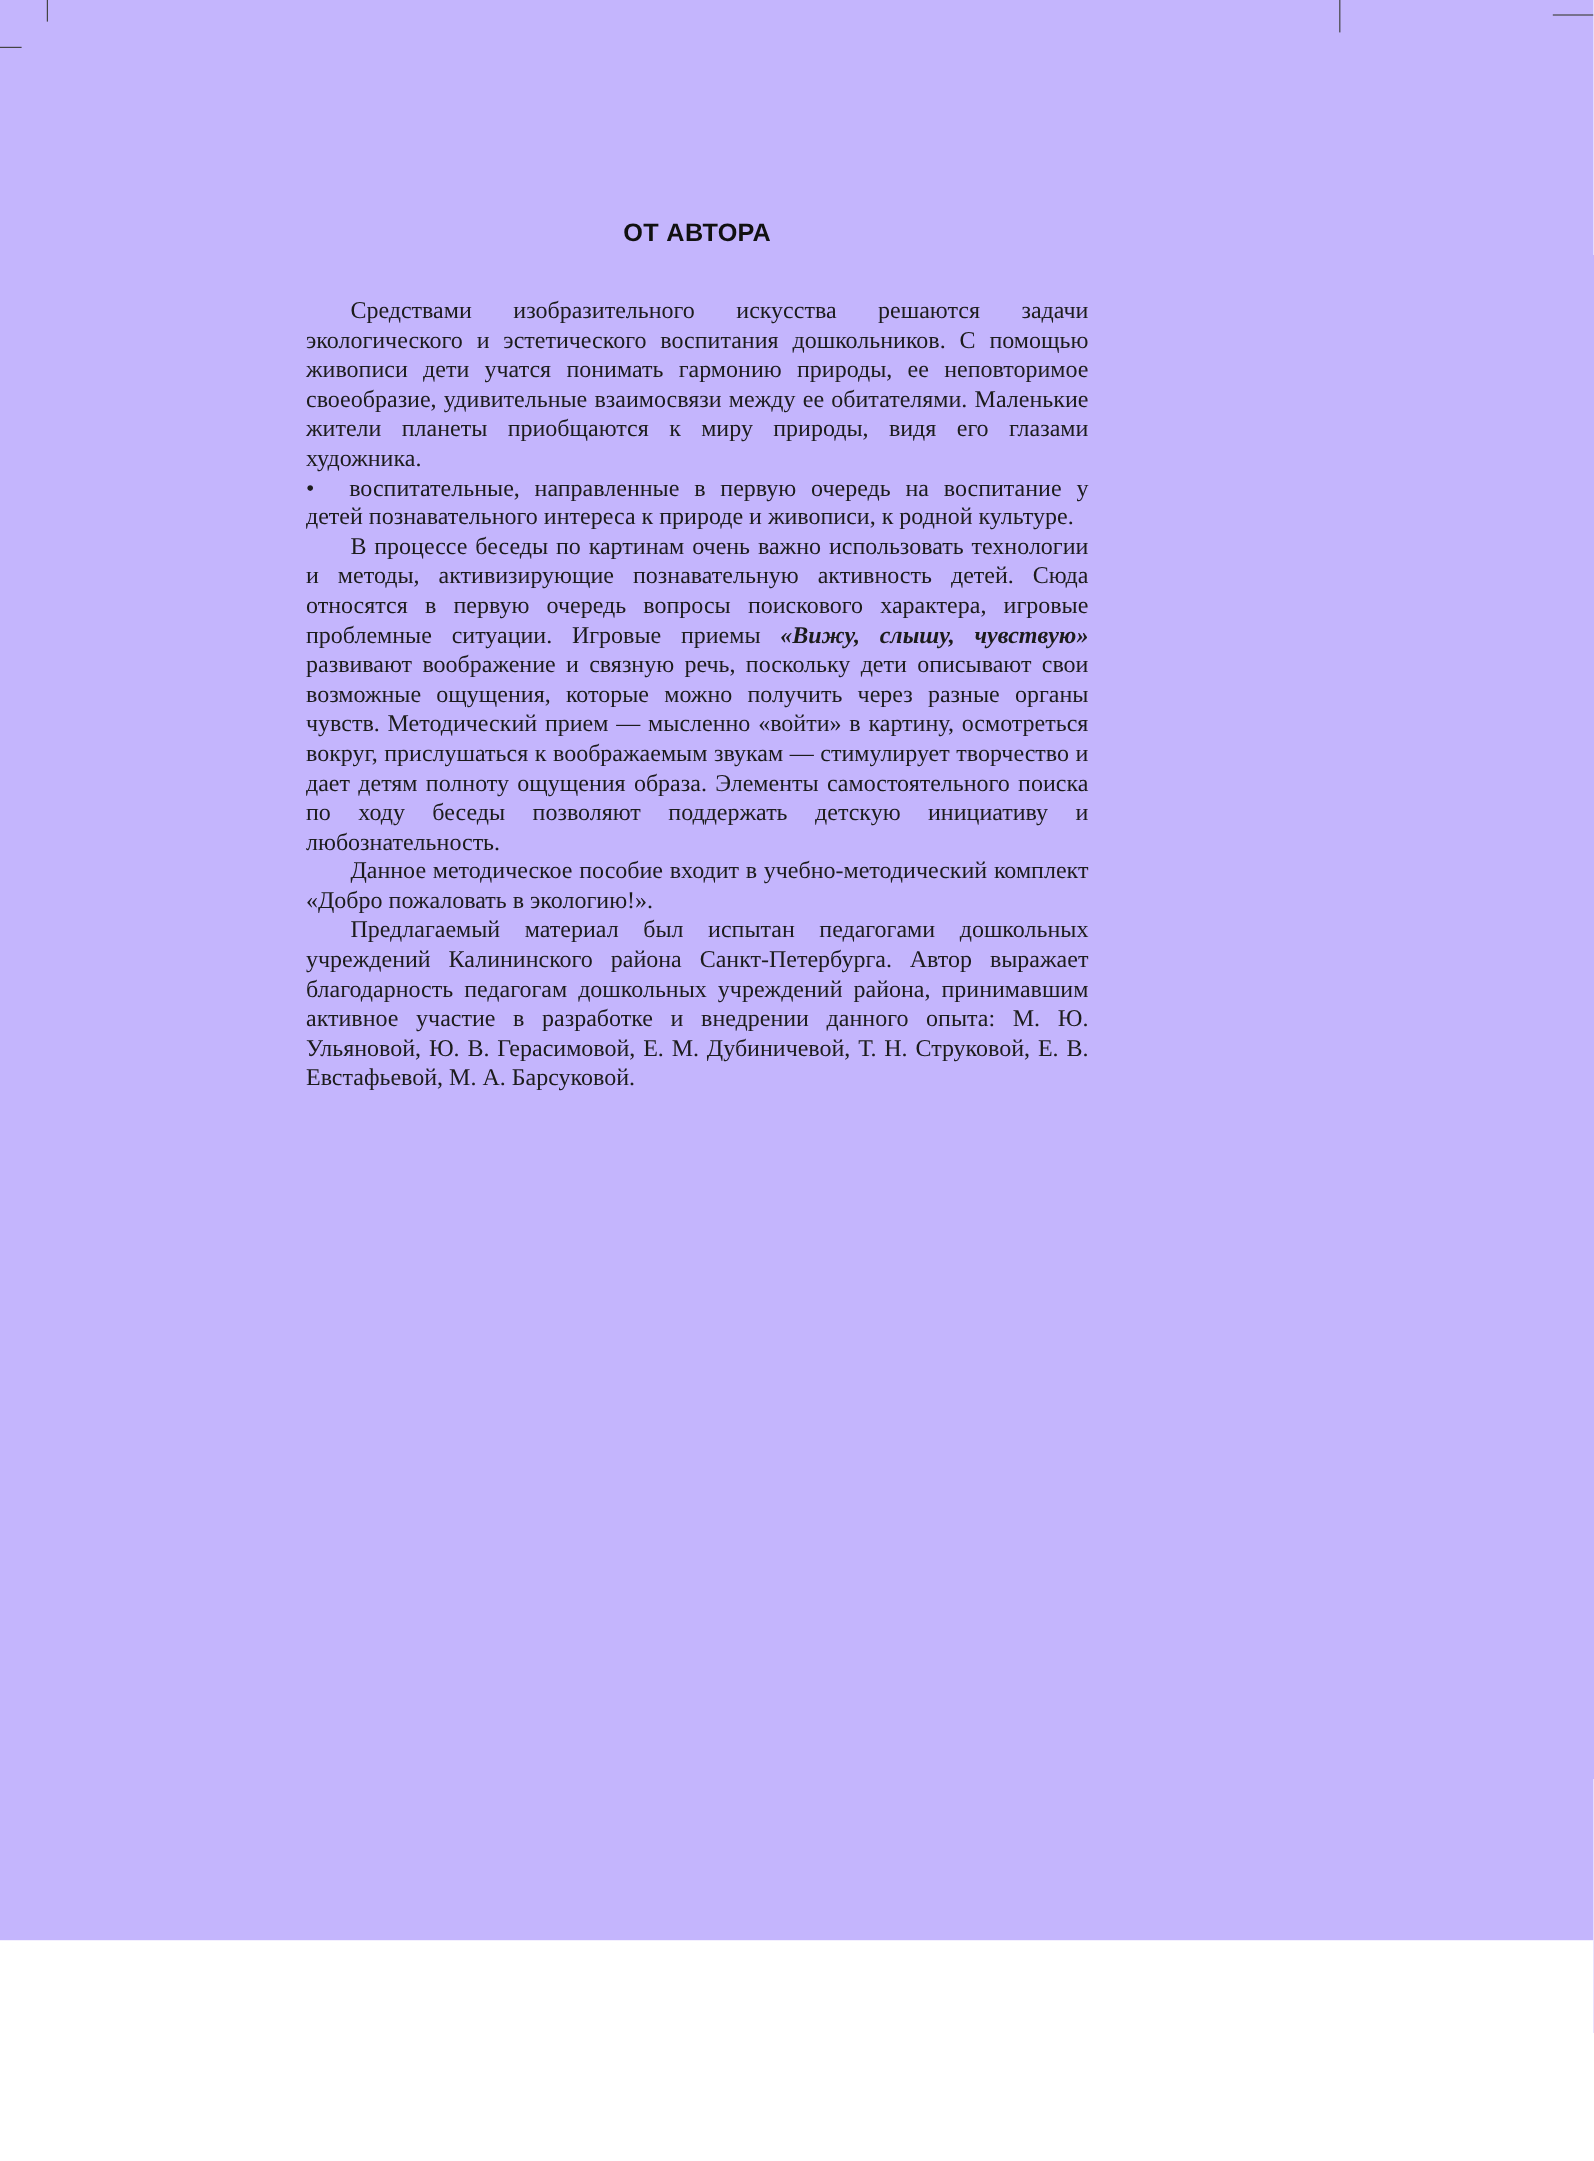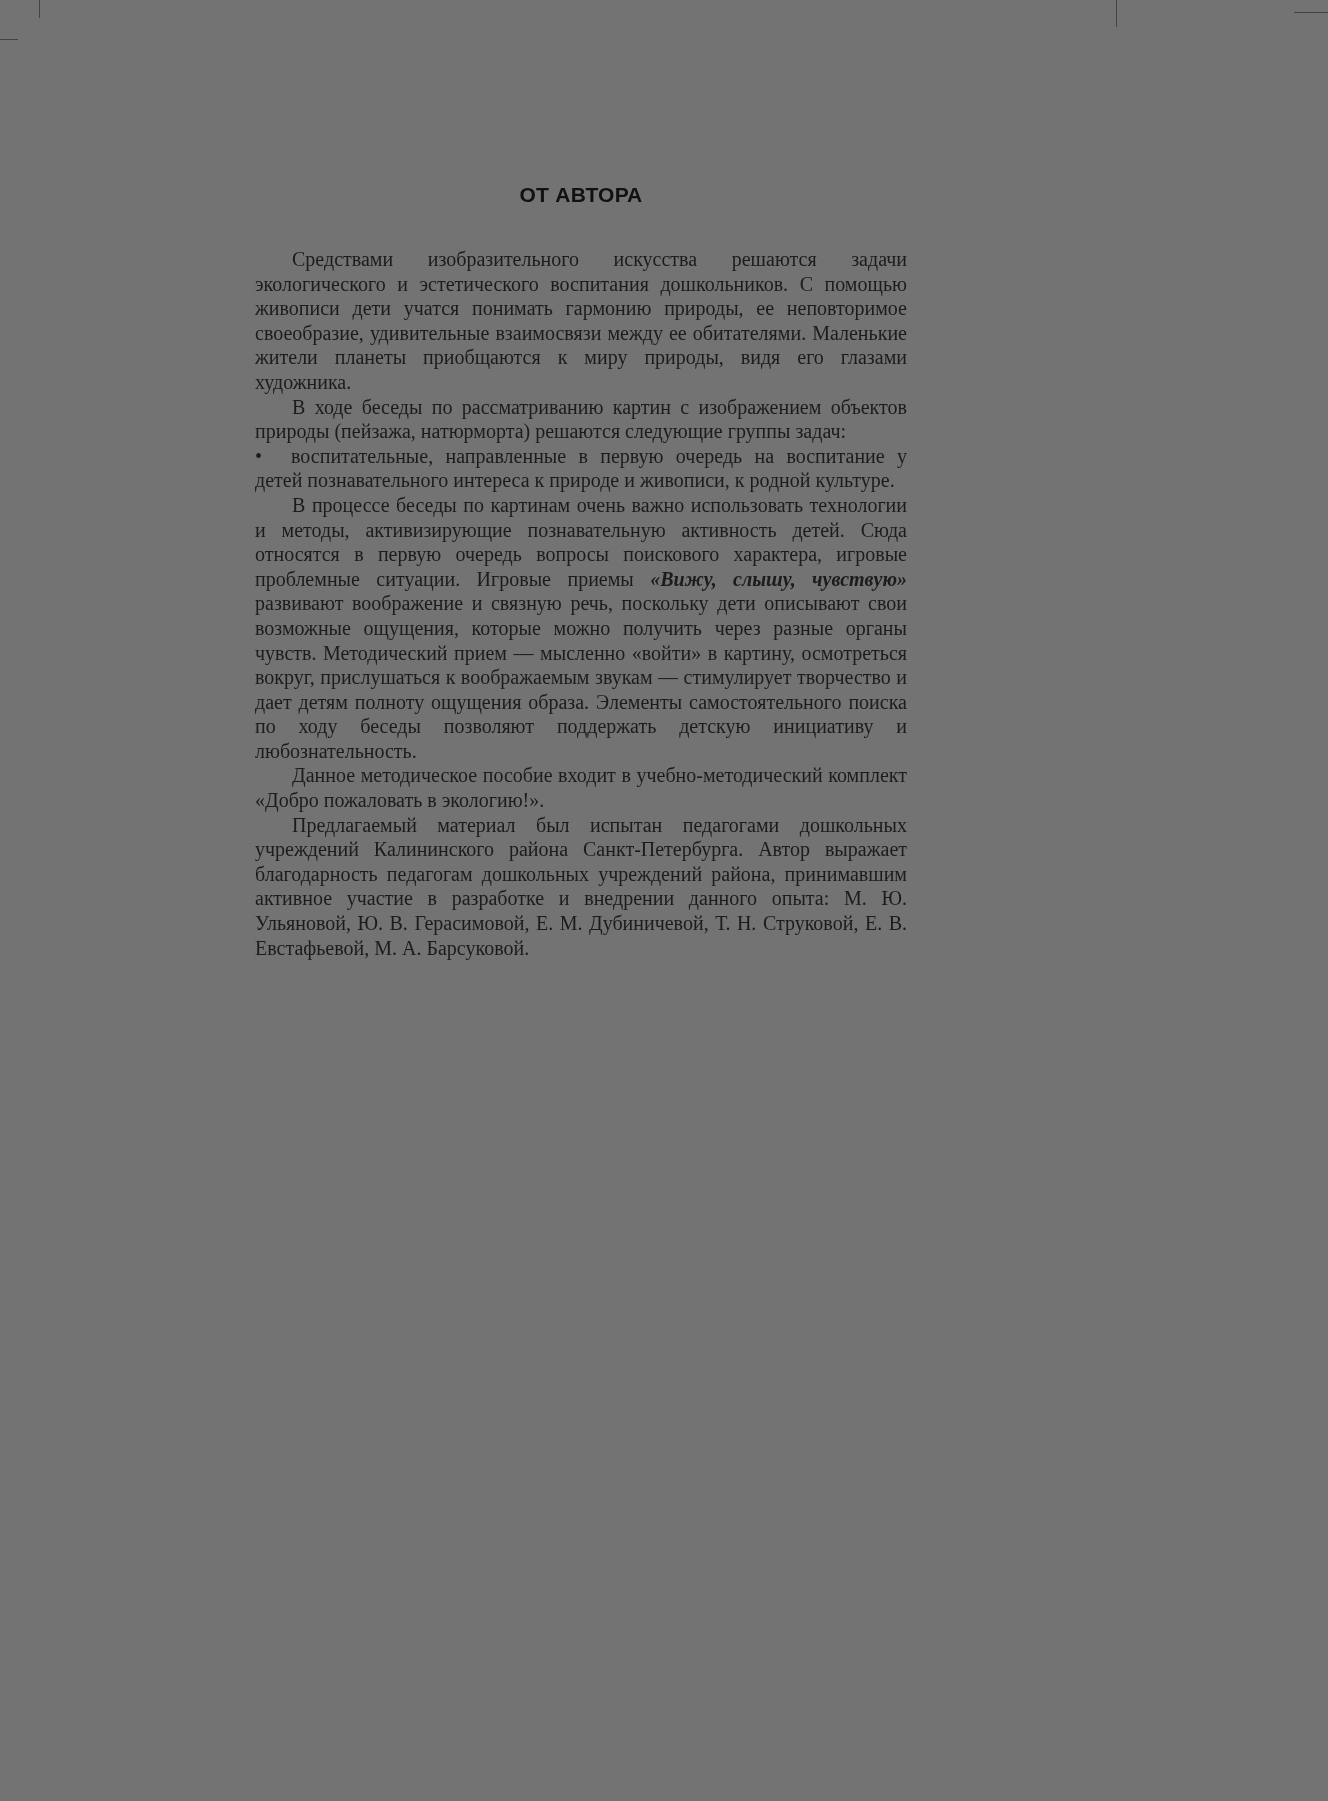--- a/index.html
+++ b/index.html
@@ -3,22 +3,22 @@
 <meta charset="utf-8">
 <style>
   html, body {
     margin: 0;
     padding: 0;
     background: #ffffff;
   }
   .page {
     position: relative;
     width: 1328px;
-    height: 1801px;
-    background: #737373;
+    height: 1617px;
+    background: #c4b5fd;
     overflow: hidden;
     font-family: "Liberation Serif", "DejaVu Serif", serif;
     color: #1c1c1c;
   }
   
   .mark {
     position: absolute;
     background: #444;
   }
   .mark-tl-v { left: 39px;  top: 0;     width: 1px;  height: 18px; }
@@ -72,21 +72,20 @@
   <div class="mark mark-tr-h"></div>
 
   <div class="content">
 
     <h1 class="title">ОТ АВТОРА</h1>
 
     <div class="body-text">
 
       <p class="indent">Средствами изобразительного искусства решаются задачи экологического и эстетического воспитания дошкольников. С помощью живописи дети учатся понимать гармонию природы, ее неповторимое своеобразие, удивительные взаимосвязи между ее обитателями. Маленькие жители планеты приобщаются к миру природы, видя его глазами художника.</p>
 
-      <p class="indent">В ходе беседы по рассматриванию картин с изображением объектов природы (пейзажа, натюрморта) решаются следующие группы задач:</p>
 
 
 
       <p><span class="bullet-marker">•</span><span>воспитательные, направленные в первую очередь на воспитание у детей познавательного интереса к природе и живописи, к родной культуре.</span></p>
 
       <p class="indent"><span>В процессе беседы по картинам очень важно использовать технологии и методы, активизирующие познавательную активность детей. Сюда относятся в первую очередь вопросы поискового характера, игровые проблемные ситуации. Игровые приемы </span><span class="emph">«Вижу, слышу, чувствую»</span><span> развивают воображение и связную речь, поскольку дети описывают свои возможные ощущения, которые можно получить через разные органы чувств. Методический прием — мысленно «войти» в картину, осмотреться вокруг, прислушаться к воображаемым звукам — стимулирует творчество и дает детям полноту ощущения образа. Элементы самостоятельного поиска по ходу беседы позволяют поддержать детскую инициативу и любознательность.</span></p>
 
       <p class="indent">Данное методическое пособие входит в учебно-методический комплект «Добро пожаловать в экологию!».</p>
 
       <p class="indent">Предлагаемый материал был испытан педагогами дошкольных учреждений Калининского района Санкт-Петербурга. Автор выражает благодарность педагогам дошкольных учреждений района, принимавшим активное участие в разработке и внедрении данного опыта: М. Ю. Ульяновой, Ю. В. Герасимовой, Е. М. Дубиничевой, Т. Н. Струковой, Е. В. Евстафьевой, М. А. Барсуковой.</p>

